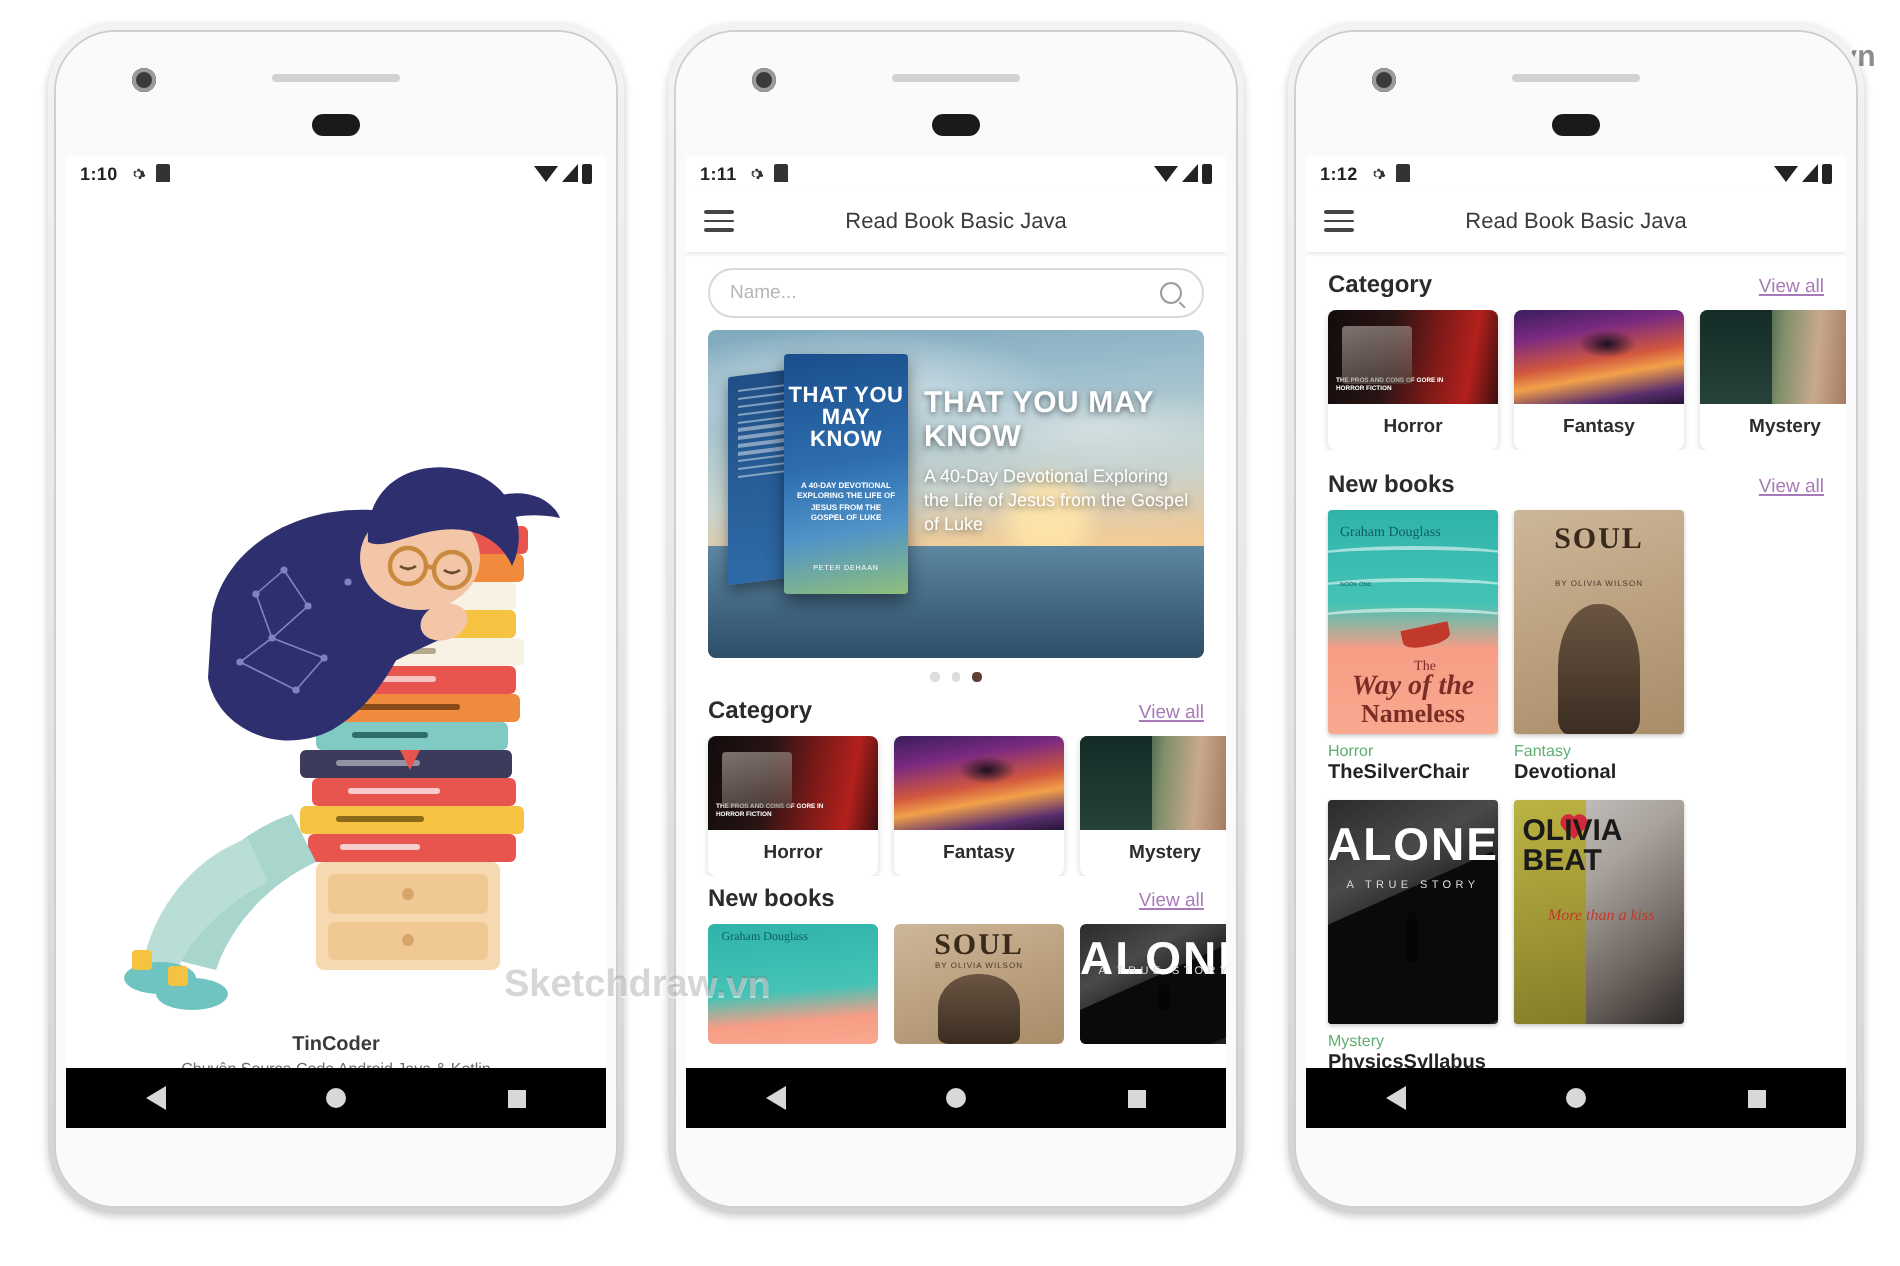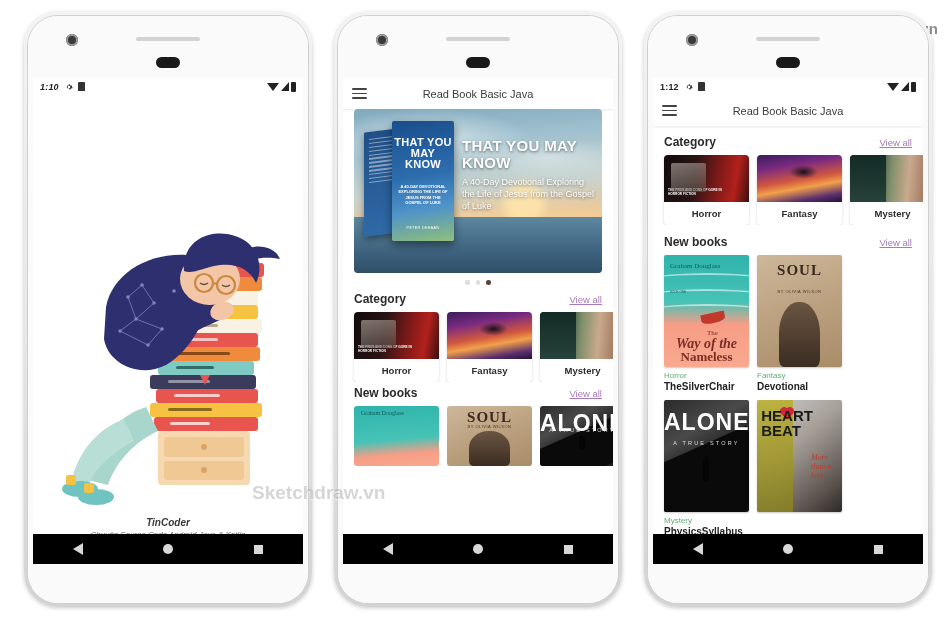--- a/index.html
+++ b/index.html
@@ -36,21 +36,21 @@
 
   
   .phone {
     position: absolute; top: 12px;
     width: 288px; height: 595px;
     border-radius: 34px;
     background: linear-gradient(180deg,#f3f3f3 0%, #e6e6e6 55%, #d3d3d3 100%);
     padding: 3px;
     box-shadow: 0 1px 4px rgba(0,0,0,.22);
   }
-  #phone1 { left: 24px; font-style: italic; }
+  #phone1 { left: 24px; }
   #phone2 { left: 334px; }
   #phone3 { left: 644px; }
   .phone-inner {
     width: 100%; height: 100%;
     border-radius: 31px;
     background: #fafafa;
     border: 1px solid #cfcfcf;
     overflow: hidden;
     position: relative;
   }
@@ -214,21 +214,21 @@
     color: #fff; font-size: 23px; font-weight: bold; letter-spacing: 1px; }
   .cv-alone .sub { position: absolute; left: 0; right: 0; top: 36%; text-align: center;
     color: #ddd; font-size: 5.5px; letter-spacing: 2.2px; }
 
   .cv-heart { background: linear-gradient(140deg,#cfcfcf 0%,#a8a19a 40%,#6e6560 72%,#2e2a27 100%); }
   .cv-heart .blk { position: absolute; left: 0; top: 0; width: 42%; height: 100%;
     background: linear-gradient(180deg,#b8ae2a,#8a8220); opacity: .85; }
   .cv-heart .lets { position: absolute; left: 5%; top: 7%; width: 36%;
     color: #1a1a1a; font-size: 15px; font-weight: bold; line-height: 15px; }
   .cv-heart .scr { position: absolute; left: 20%; top: 47%; color: #c0392b;
-    font-size: 8px; font-style: italic; font-family: "Liberation Serif", serif; margin-left: 37px; }
+    font-size: 8px; font-style: italic; font-family: "Liberation Serif", serif; }
   .cv-heart .hrt { position: absolute; left: 31%; top: 9%; width: 8px; height: 8px;
     background: #d02a3a; transform: rotate(45deg); }
   .cv-heart .hrt::before, .cv-heart .hrt::after { content: ""; position: absolute;
     width: 8px; height: 8px; background: #d02a3a; border-radius: 50%; }
   .cv-heart .hrt::before { left: -4px; top: 0; }
   .cv-heart .hrt::after { left: 0; top: -4px; }
 
   .cv-graham { background: linear-gradient(175deg,#2fb3ab 0%,#46c3b6 55%,#f79d86 78%,#f8a98f 100%); }
   .cv-graham .author { position: absolute; left: 8%; top: 8%; font-size: 6px;
     color: #0d5f63; line-height: 7.5px; font-family: "Liberation Serif", serif; }
@@ -399,30 +399,51 @@
 
   <div class="phone" id="phone2">
     <div class="phone-inner">
       <div class="bezel-top">
         <div class="cam"></div>
         <div class="speaker"></div>
         <div class="sensor-pill"></div>
       </div>
 
       <div class="screen">
+        <div class="statusbar">
+          <span class="sb-time">1:11</span>
+          <span class="sb-icons-left">
+            <svg class="ic-gear" viewBox="0 0 24 24">
+              <path fill="#333" d="M12 8a4 4 0 104 4 4 4 0 00-4-4zm9 4l2 1.6-1.8 3.2-2.4-.8a7.6 7.6 0 01-1.7 1l-.4 2.5h-3.4l-.4-2.5a7.6 7.6 0 01-1.7-1l-2.4.8L5 13.6 7 12l-2-1.6 1.8-3.2 2.4.8a7.6 7.6 0 011.7-1L11.3 4h3.4l.4 2.5a7.6 7.6 0 011.7 1l2.4-.8 1.8 3.2z"></path>
+            </svg>
+            <span class="ic-sq"></span>
+          </span>
+          <span class="sb-spacer"></span>
+          <span class="sb-icons-right">
+            <span class="ic-wifi"></span>
+            <span class="ic-sig"></span>
+            <span class="ic-batt"></span>
+          </span>
+        </div>
 
         <div class="appbar">
           <div class="hamburger">
             <span></span>
               <span></span>
               <span></span>
           </div>
           <div class="appbar-title">Read Book Basic Java</div>
         </div>
 
+        <div class="search-wrap">
+          <div class="search-box">
+            <span class="search-ph">Name...</span>
+            <span class="mag"></span>
+          </div>
+        </div>
 
         <div class="banner-wrap">
           <div class="banner">
             <div class="banner-sky"></div>
             <div class="banner-sun"></div>
             <div class="banner-sea"></div>
             <div class="bk-3d">
               <div class="bk-back">
                 <div class="bk-back-lines">
                   <i></i>
@@ -629,21 +650,21 @@
             </div>
             <div class="bk-cat">Mystery</div>
             <div class="bk-title">PhysicsSyllabus</div>
           </div>
 
           <div class="bk-cell">
             <div class="bk-cover">
               <div class="cv cv-heart">
                 <div class="blk"></div>
                 <div class="hrt"></div>
-                <div class="lets">HEART BEAT</div>
+                <div class="lets">OLIVIA BEAT</div>
                 <div class="scr">More than a kiss</div>
               </div>
             </div>
           </div>
 
         </div>
       </div>
 
       <div class="bezel-bottom"></div>
       <div class="navbar">

